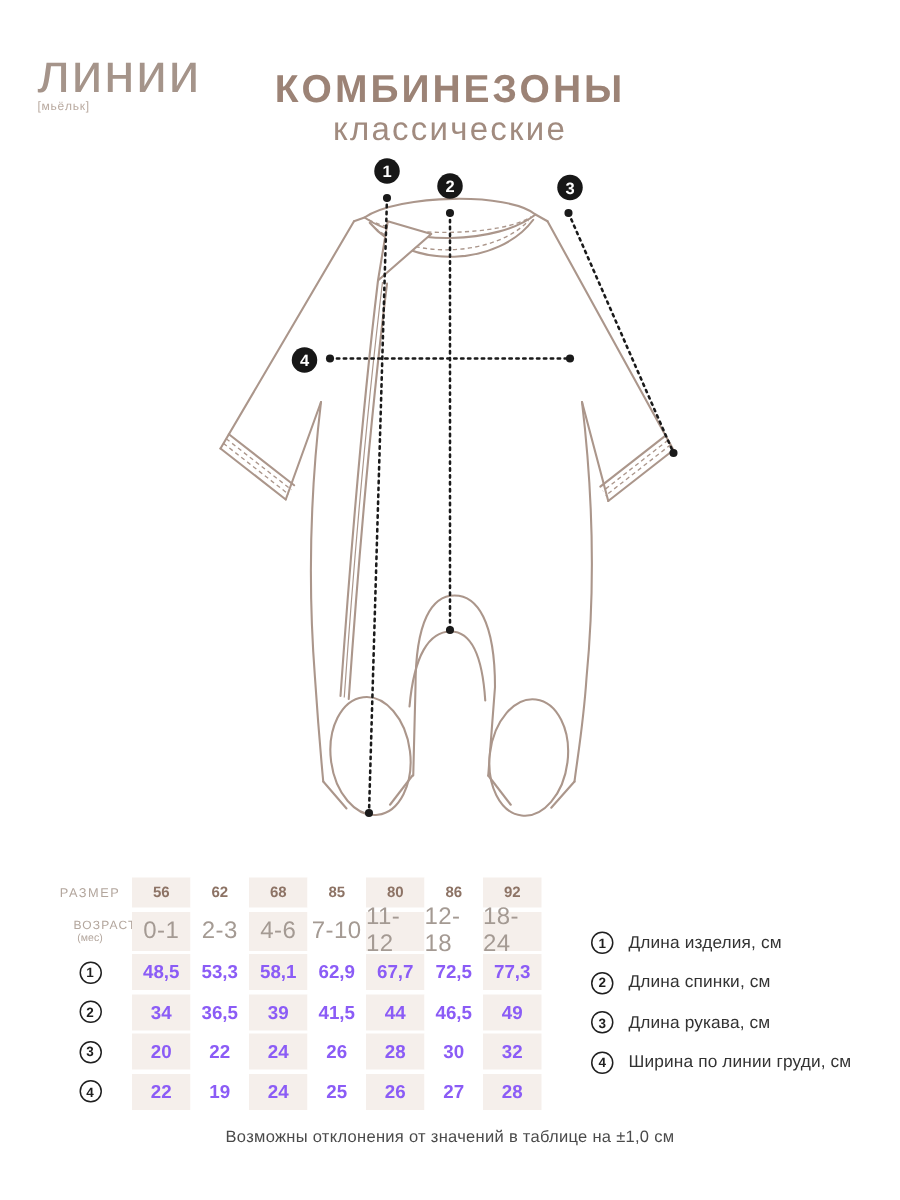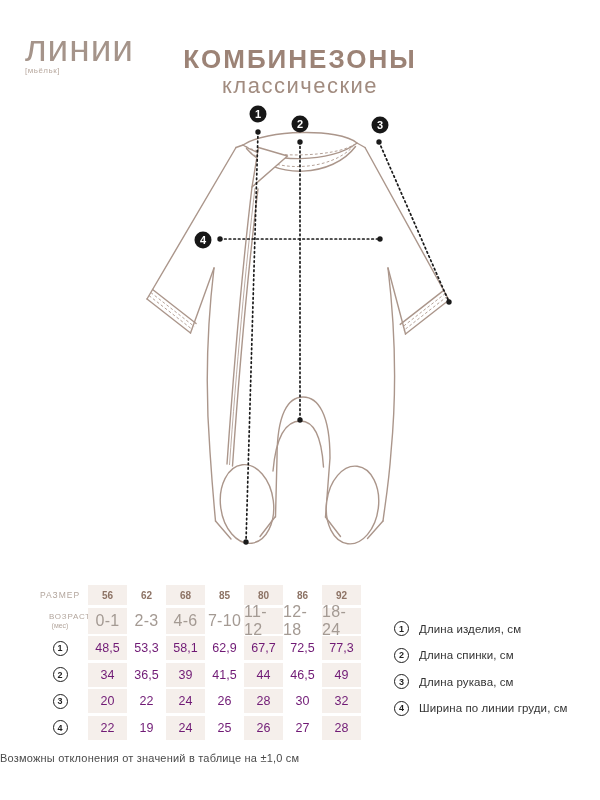--- a/index.html
+++ b/index.html
@@ -36,34 +36,34 @@
 
   
   .size-table{position:absolute;left:32px;top:585px;display:grid;
     grid-template-columns:56px repeat(7,39px);
     grid-template-rows:20px 26px 24px 24px 24px 24px;
     row-gap:2.5px;}
   .cell{display:flex;align-items:center;justify-content:center;background:#fff;color:var(--text_dark);}
   .cell.bz{background:var(--table_beige);}
   .cell.size{font-size:10px;font-weight:bold;color:#8d7365;}
   .cell.age{font-size:16px;color:#a49a93;letter-spacing:.3px;}
-  .cell.val{font-size:12.5px;font-weight:normal;color:#701a75;}
+  .cell.val{font-size:12.5px;font-weight:bold;color:#8b5cf6;}
   .cell.hdr-label{font-size:8.5px;letter-spacing:1px;color:#b3a69d;font-weight:400;}
   .cell.age-label{flex-direction:column;line-height:9px;color:#b3a69d;}
   .cell.age-label .al1{font-size:8px;letter-spacing:.8px;margin-left:20px;}
   .cell.age-label .al2{font-size:7px;}
   .num-circle{width:15px;height:15px;border:1.2px solid #1f1f1f;border-radius:50%;display:flex;align-items:center;justify-content:center;font-size:9px;font-weight:bold;color:#1f1f1f;background:#fff;flex:0 0 auto;}
 
   
   .legend{position:absolute;left:394px;top:621px;}
   .legend-item{display:flex;align-items:center;gap:10px;margin-bottom:11.5px;}
   .legend-text{font-size:11.5px;font-weight:normal;color:#333;letter-spacing:.1px;}
 
   
-  .footnote{position:absolute;left:0;right:0;top:752px;text-align:left;font-size:11px;color:#4a4a4a;letter-spacing:.2px;}
+  .footnote{position:absolute;left:0;right:0;top:752px;text-align:center;font-size:11px;color:#4a4a4a;letter-spacing:.2px;}
 </style>
 </head>
 <body>
 
 <div class="page">
 
   <div class="logo">
     <div class="logo-main">линии</div>
     <span class="logo-sub">[мьёльк]</span>
   </div>

